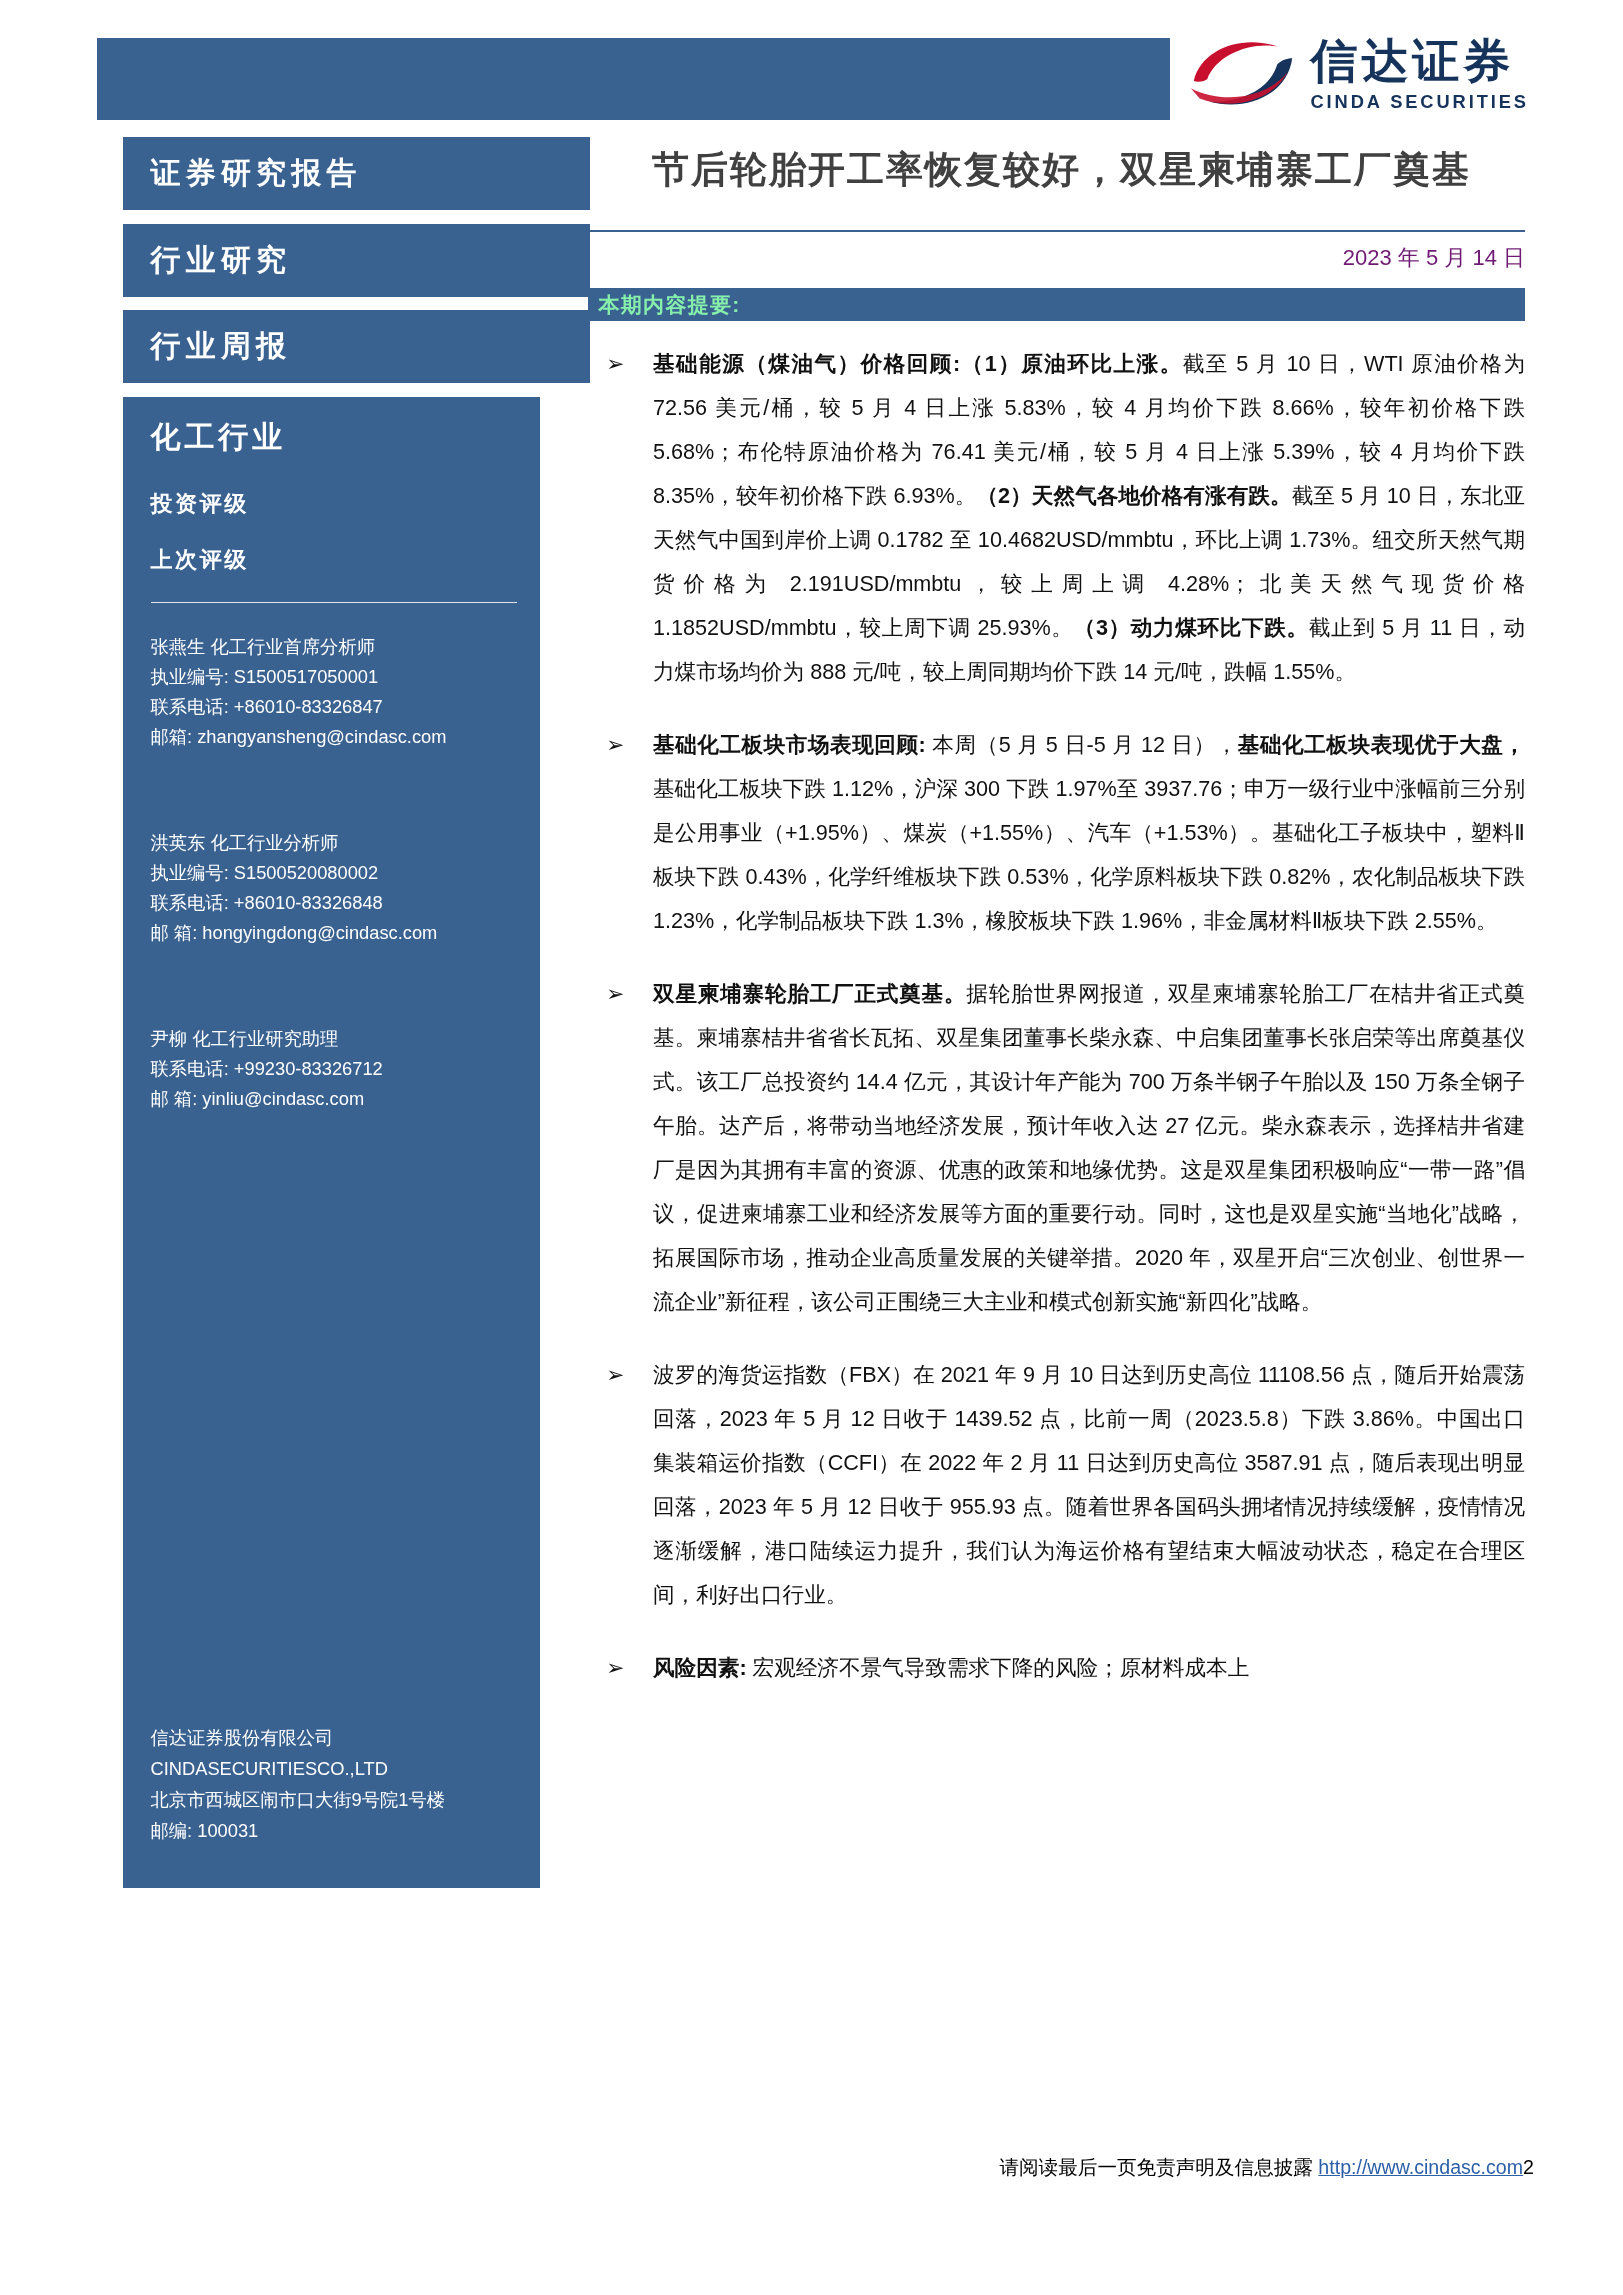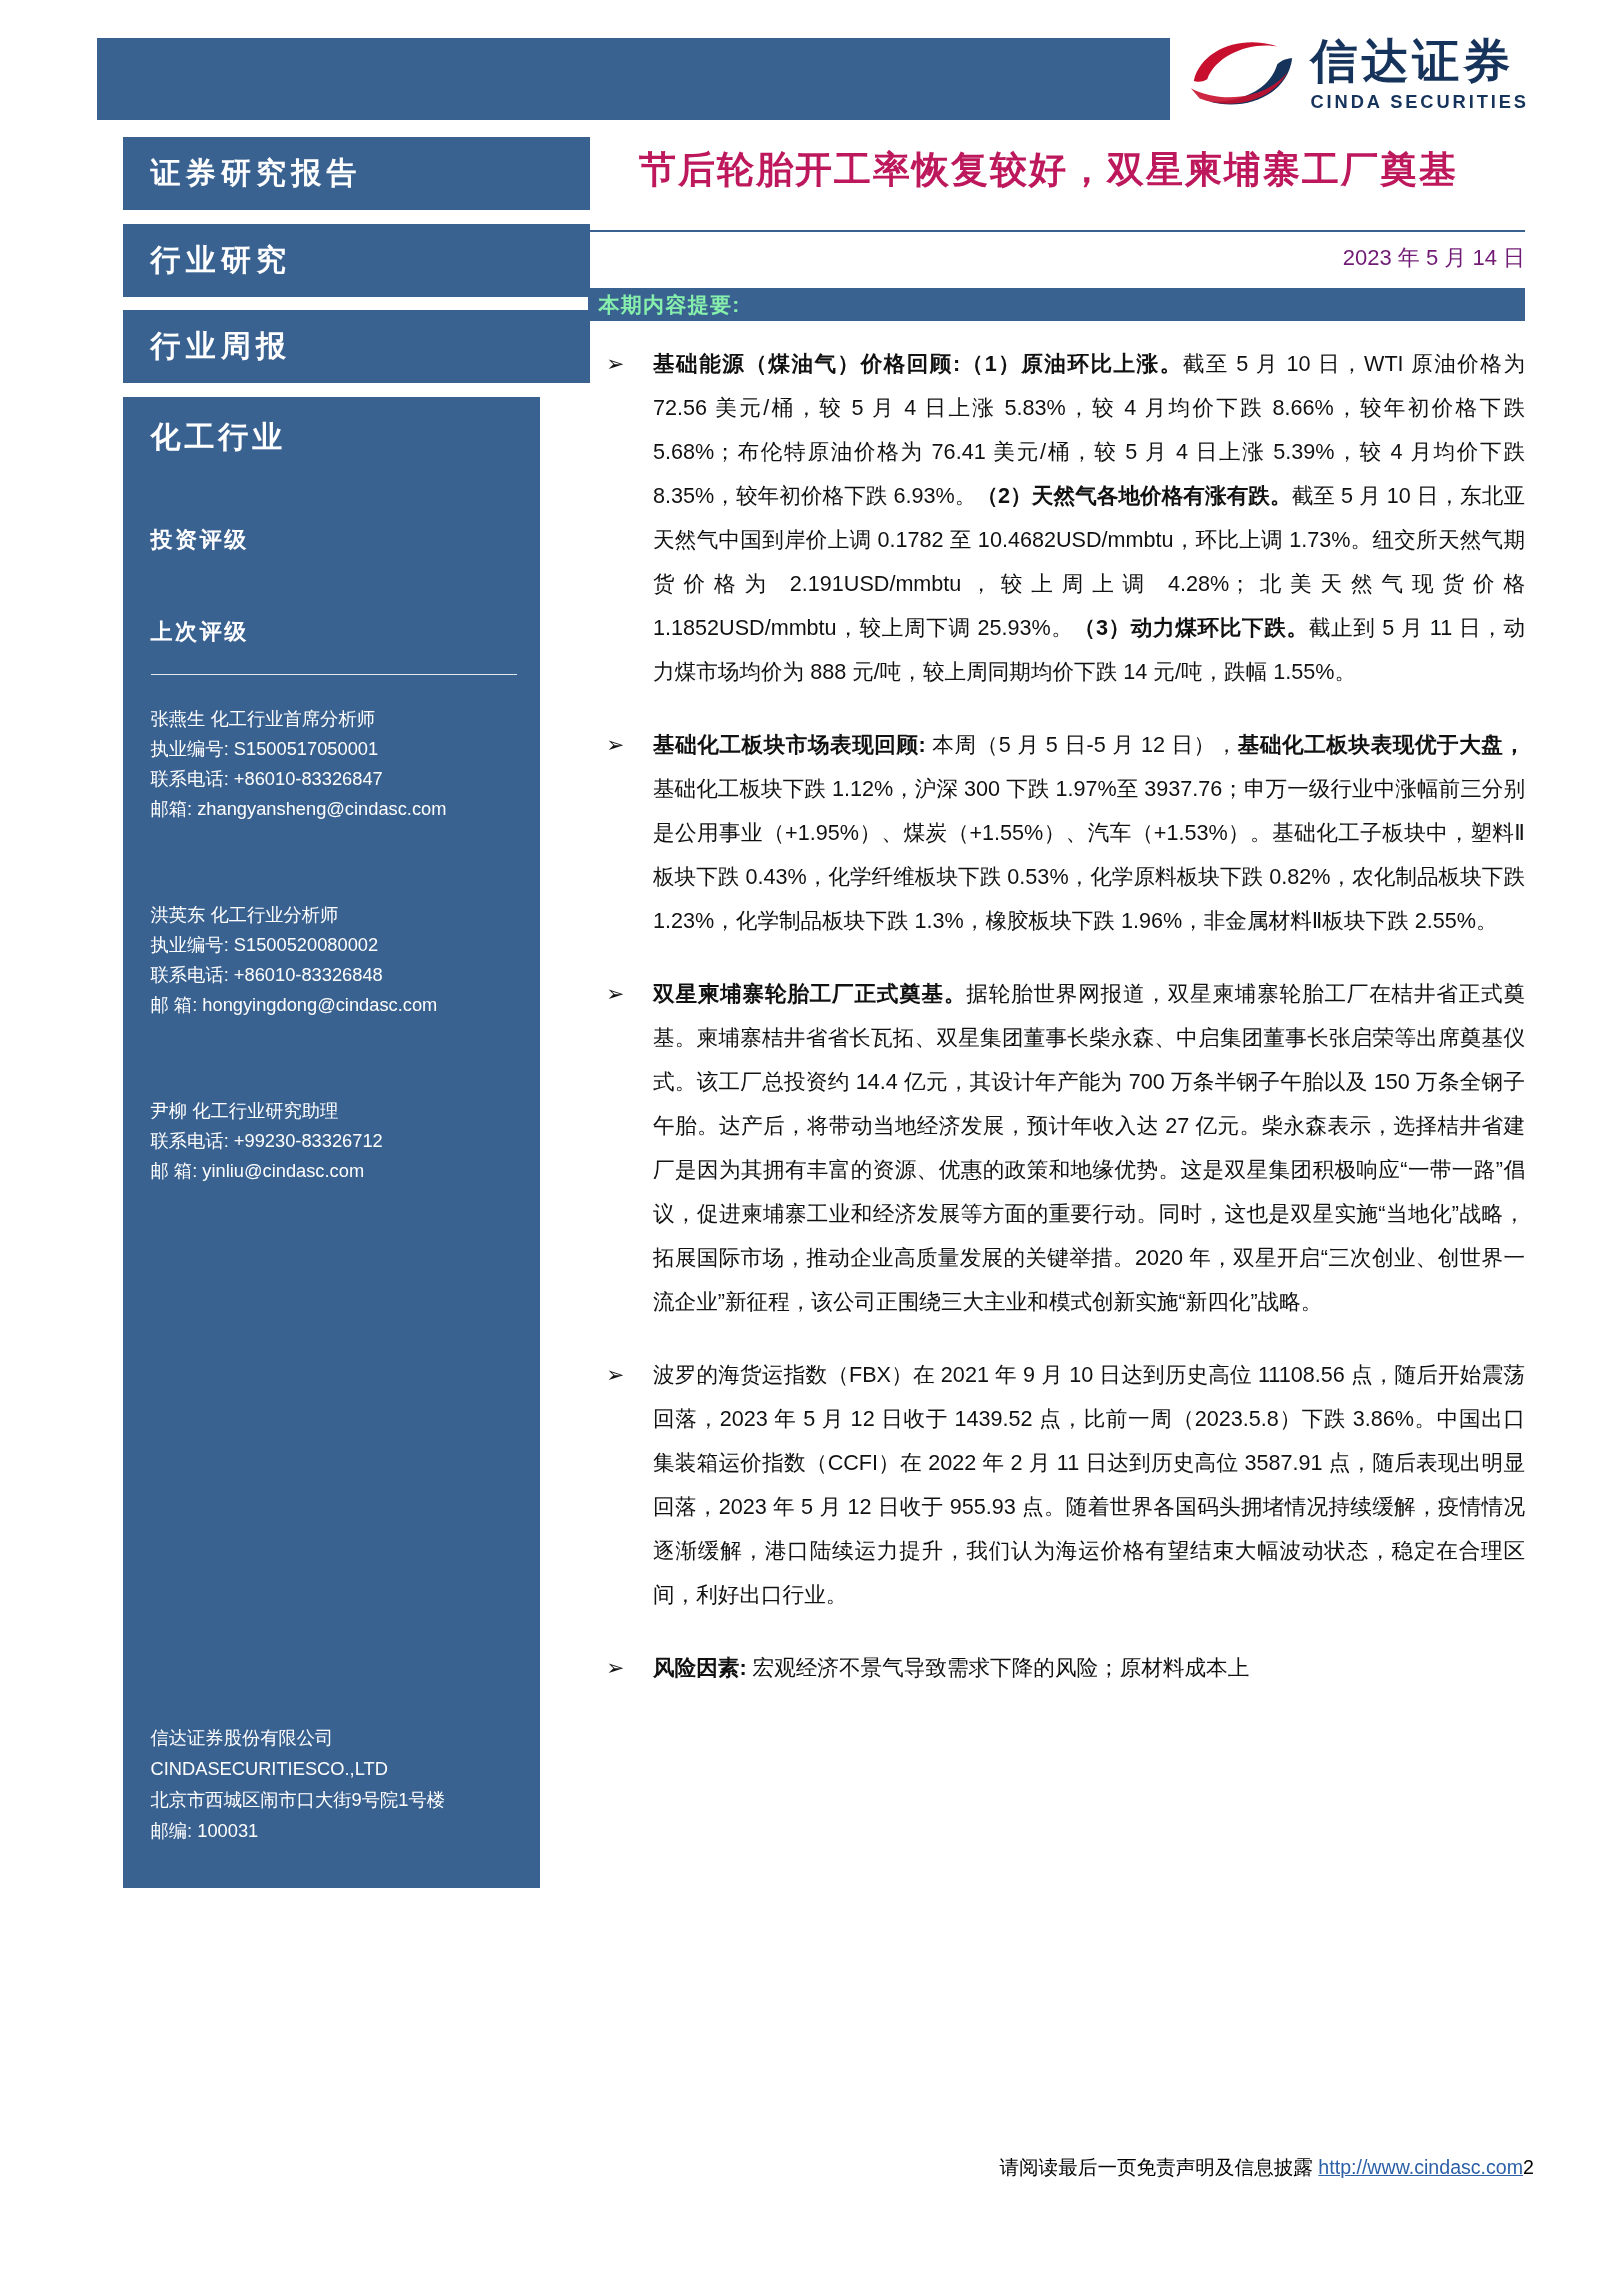--- a/index.html
+++ b/index.html
@@ -17,30 +17,30 @@
 
   
   .side-box { position:absolute; left:123px; width:467px; height:73px; background:#3A6291; color:#fff;
               display:flex; align-items:center; padding-left:27.5px; font-size:30px; font-weight:700; letter-spacing:5.2px; }
   #sbox1 { top:137px; }
   #sbox2 { top:224px; }
   #sbox3 { top:310px; }
   .side-main { position:absolute; left:123px; top:397px; width:417px; height:1491px; background:#3A6291; color:#fff;
                display:flex; flex-direction:column; padding:19.6px 22px 42px 27.5px; }
   .side-industry { font-size:30px; font-weight:700; letter-spacing:3.9px; margin-bottom:31px; }
-  .side-rating { font-size:22px; font-weight:700; letter-spacing:2.6px; margin-bottom:26px;margin-top:36px; }
+  .side-rating { font-size:22px; font-weight:700; letter-spacing:2.6px; margin-bottom:26px; }
   .side-divider { border-top:1.3px solid rgba(255,255,255,.85); margin:1.3px 0 29px; width:366px; }
   .analyst { margin-bottom:76px; }
   .aline { font-size:18.3px; line-height:30px; white-space:nowrap; }
   .company { margin-top:auto; }
   .cline { font-size:18.3px; line-height:31px; white-space:nowrap; }
 
   
-  .main-title { position:absolute; left:580px; top:145px; width:937px; text-align:center;
-                font-size:37px; font-weight:700; color:#be185d; letter-spacing:2px; }
+  .main-title { position:absolute; left:593px; top:145px; width:937px; text-align:center;
+                font-size:37px; font-weight:700; color:#404040; letter-spacing:2px; }
   .rule1 { position:absolute; left:588px; top:230px; width:937px; height:2px; background:#3A6291; }
   .date-line { position:absolute; left:588px; top:243px; width:937px; text-align:right; font-size:22px; color:#701a75; }
   .summary-bar { position:absolute; left:588px; top:288px; width:937px; height:33px; background:#3A6291; color:#86efac;
                  font-size:21px; font-weight:700; line-height:33px; padding-left:10.5px; letter-spacing:1.3px; }
   .bullets { position:absolute; left:588px; top:342px; width:937px; }
   .bullet { display:flex; margin-bottom:29px; }
   .marker { flex:0 0 65px; width:65px; padding-left:18.3px; font-size:21.6px; line-height:44px; color:#111; }
   .bullet-text { flex:1; font-size:21.6px; line-height:44px; text-align:justify; color:#111; }
   .bullet-text .b { font-weight:700; }
 

